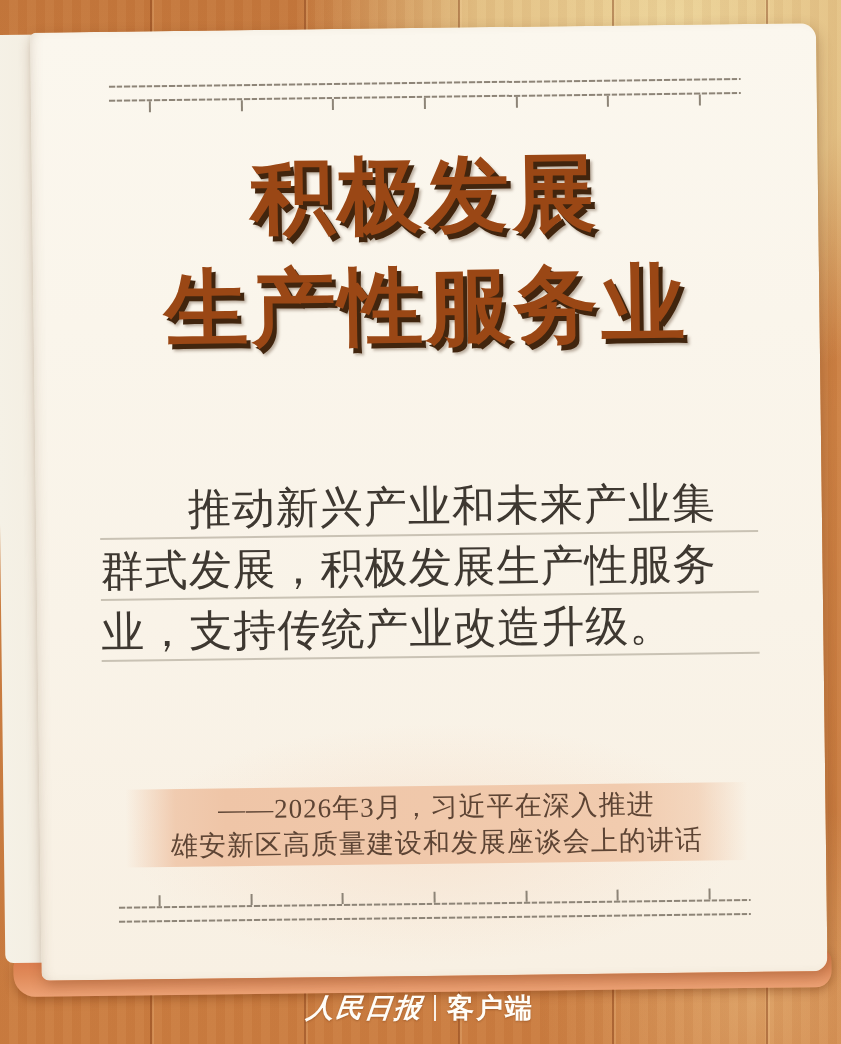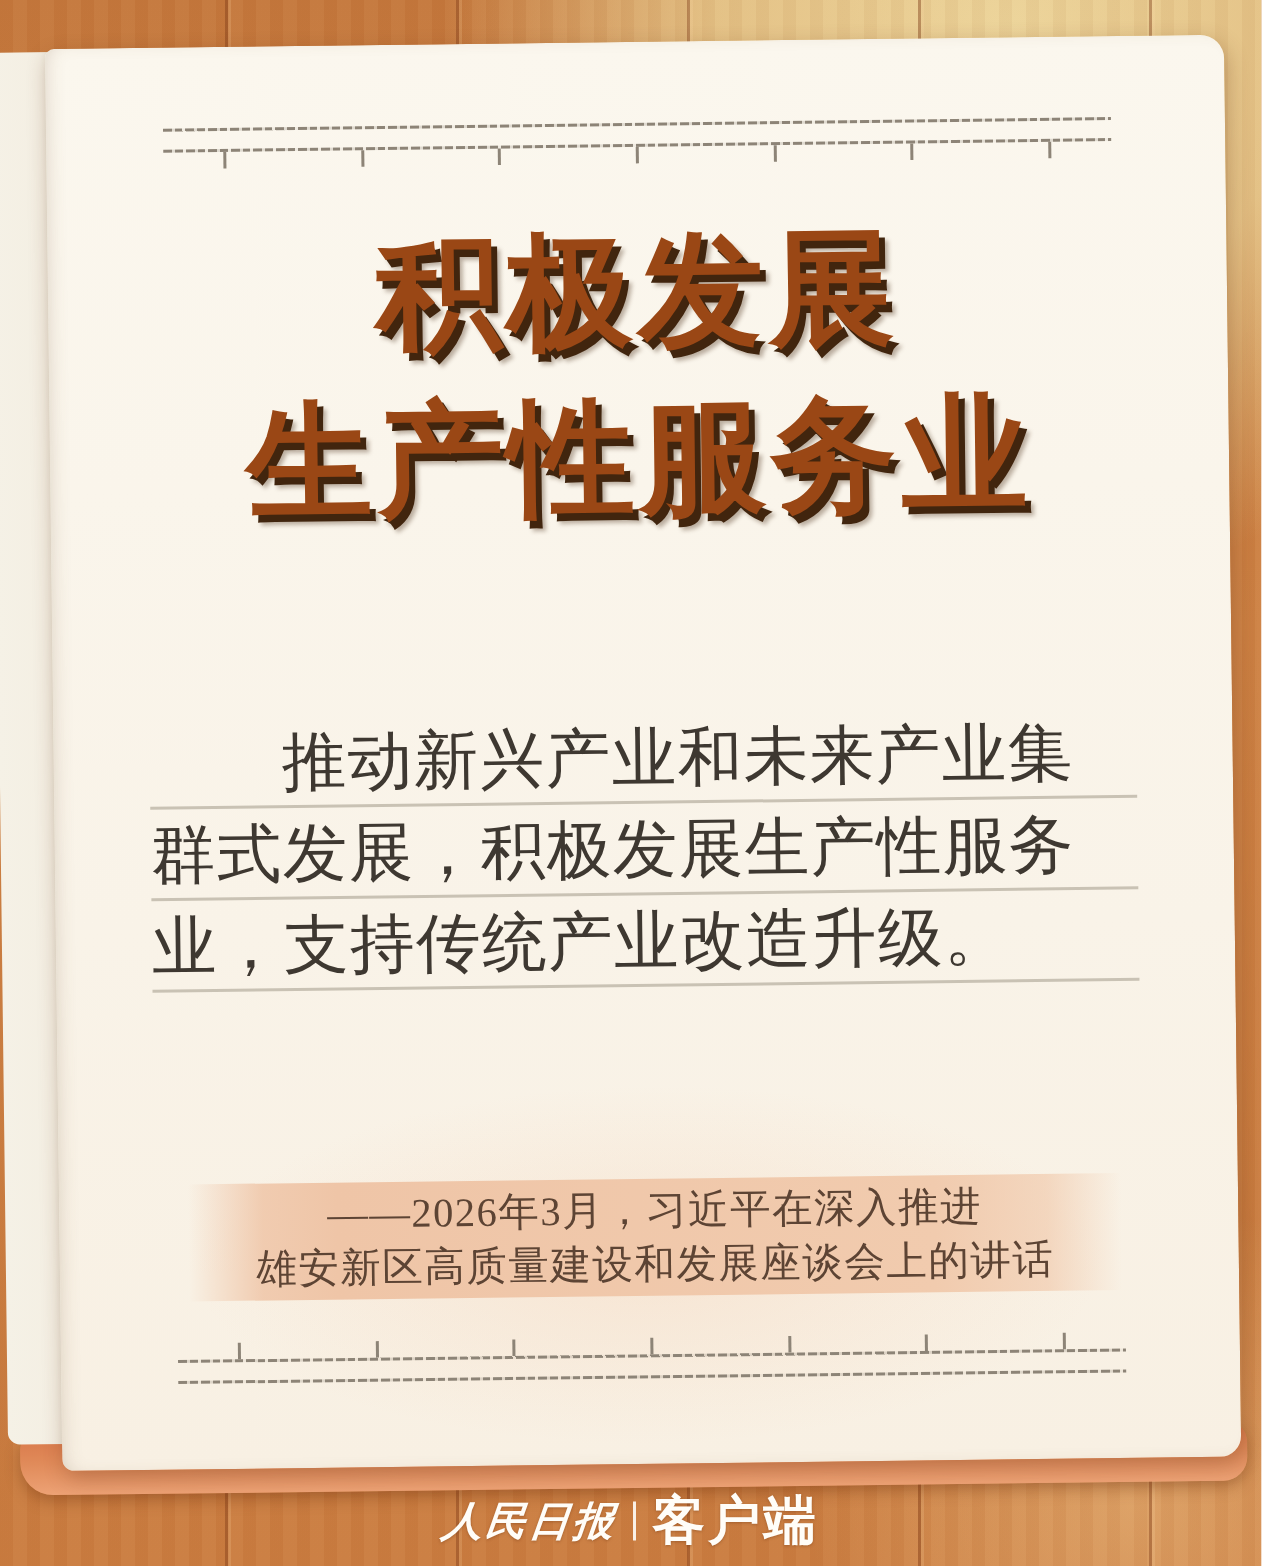--- a/index.html
+++ b/index.html
@@ -103,21 +103,21 @@
   }
   .masthead {
     font-family:"Liberation Serif","DejaVu Serif",serif;
     font-style:italic; font-weight:700; font-size:27px;
     transform:skewX(-6deg); letter-spacing:2px;
     text-shadow:0 1px 2px rgba(110,55,20,0.4);
   }
   .logo-divider { width:2px; height:26px; background:rgba(255,253,248,0.9); }
   .suffix {
     font-family:"Liberation Sans","DejaVu Sans",sans-serif;
-    font-weight:700; font-size:35px; letter-spacing:2px;
+    font-weight:700; font-size:27px; letter-spacing:2px;
     text-shadow:0 1px 2px rgba(110,55,20,0.4);
   }
 </style>
 </head>
 <body>
 
 <div class="wood"></div>
 <div class="wood-planks"></div>
 
 <div class="book">

